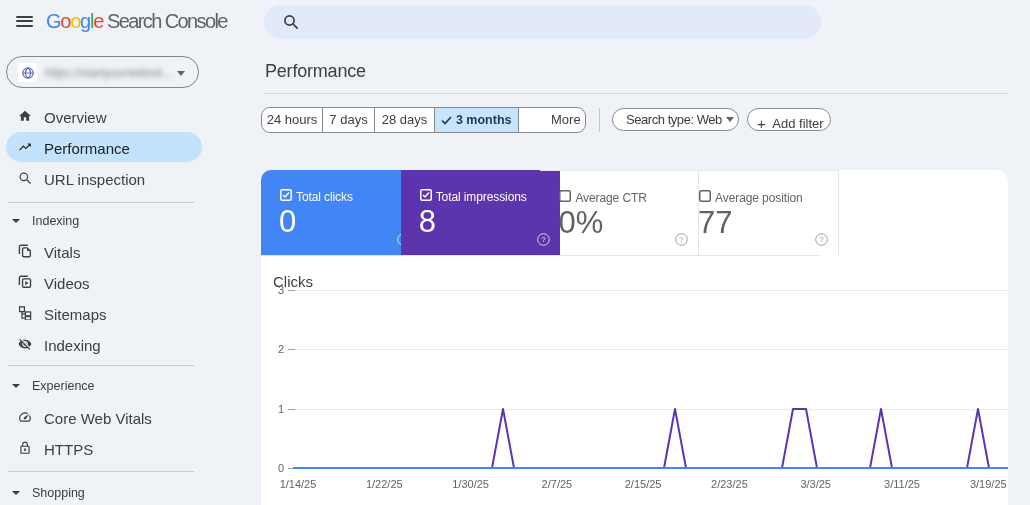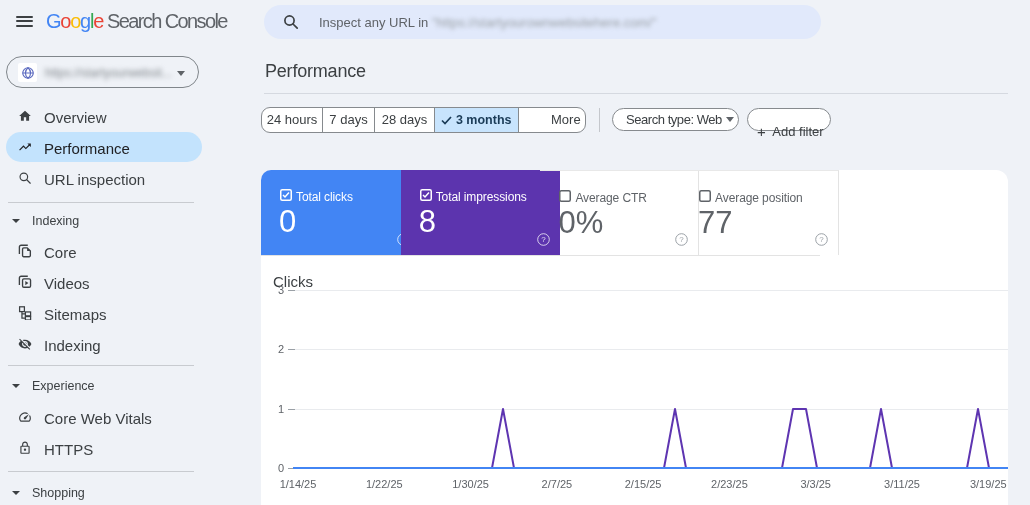--- a/index.html
+++ b/index.html
@@ -66,21 +66,20 @@
     <span></span>
     <span></span>
     <span></span>
   </div>
   <div class="abs" id="logo"><span style="color:#4285F4">G</span><span style="color:#EA4335">o</span><span style="color:#FBBC05">o</span><span style="color:#4285F4">g</span><span style="color:#34A853">l</span><span style="color:#EA4335">e</span><b> Search Console</b></div>
   <div class="abs" id="searchbar">
     <svg class="abs" style="left:19px; top:9px;" width="16" height="16" viewBox="0 0 16 16">
       <circle cx="6.5" cy="6.5" r="4.6" fill="none" stroke="#3c4043" stroke-width="1.7"></circle>
       <line x1="10" y1="10" x2="14.2" y2="14.2" stroke="#3c4043" stroke-width="1.7" stroke-linecap="round"></line>
     </svg>
-    <span class="txt">Inspect any URL in <span class="blurred" style="font-size:13px;">"https://startyourownwebsitehere.com/"</span></span>
   </div>
 
   <div class="abs" id="prop">
     <div class="thumb">
       <svg style="position:absolute;left:2.5px;top:2.5px;" width="14" height="14" viewBox="0 0 24 24">
         <circle cx="12" cy="12" r="9" fill="none" stroke="#5c6bc0" stroke-width="2"></circle>
         <path d="M3 12h18 M12 3c3 2.5 4.5 5.5 4.5 9s-1.5 6.5-4.5 9c-3-2.5-4.5-5.5-4.5-9s1.5-6.5 4.5-9z" fill="none" stroke="#5c6bc0" stroke-width="2"></path>
       </svg>
     </div>
     <div class="url">https://startyourwebsit...</div>
@@ -111,21 +110,21 @@
   <div class="navhead" style="top:212px;">
     <div class="caret"></div>
     <div class="lb">Indexing</div>
   </div>
   <div class="navrow" style="top:236px;">
     <svg class="ic" viewBox="0 0 14 14">
       <path d="M9.8 1.2 H3.1 A1.7 1.7 0 0 0 1.4 2.9 V10" fill="none" stroke="#3c4043" stroke-width="1.35"></path>
       <path d="M9.3 3.9 H5.7 A1.15 1.15 0 0 0 4.55 5.05 v6.5 a1.15 1.15 0 0 0 1.15 1.15 h5.5 a1.15 1.15 0 0 0 1.15-1.15 V7 Z" fill="none" stroke="#3c4043" stroke-width="1.35" stroke-linejoin="round"></path>
       <path d="M9.1 3.7 v3.4 h3.4 z" fill="#3c4043"></path>
     </svg>
-    <div class="lb">Core</div>
+    <div class="lb">Vitals</div>
   </div>
   <div class="navrow" style="top:267px;">
     <svg class="ic" viewBox="0 0 14 14">
       <path d="M9.8 1.2 H3.1 A1.7 1.7 0 0 0 1.4 2.9 V10" fill="none" stroke="#3c4043" stroke-width="1.35"></path>
       <rect x="4.55" y="3.9" width="8" height="8.3" rx="1.3" fill="none" stroke="#3c4043" stroke-width="1.35"></rect>
       <path d="M7.3 5.9 l3.1 2.15 -3.1 2.15 z" fill="#3c4043"></path>
     </svg>
     <div class="lb">Videos</div>
   </div>
   <div class="navrow" style="top:298px;">
@@ -173,21 +172,21 @@
     <div class="s" style="width:61px;">24 hours</div>
     <div class="s" style="width:52px;">7 days</div>
     <div class="s" style="width:60px;">28 days</div>
     <div class="s sel" style="width:84px;"><svg width="11" height="9" viewBox="0 0 11 9" style="vertical-align:-0.5px;">
         <path d="M1 4.5l3 3 6-6.5" fill="none" stroke="#1a3b57" stroke-width="1.7"></path>
       </svg> 3 months</div>
     <div class="s last" style="width:66px;padding-left:32px;">More <span class="caret" style="display:inline-block; vertical-align:2px; margin-left:3px;"></span></div>
   </div>
   <div class="abs" id="vdiv"></div>
   <div class="pillbtn" style="left:612px; width:127px; padding:0 0 0 13px;"><span style="letter-spacing:-0.45px;">Search type: Web</span>&nbsp;<span class="caret" style="display:inline-block; vertical-align:2px;"></span></div>
-  <div class="pillbtn" style="left:747px; width:84px; padding:12px 0 0 9px;"><span style="font-size:15px; vertical-align:-1px;">+</span>&nbsp; Add filter</div>
+  <div class="pillbtn" style="left:747px; width:84px; padding:4px 0 0 9px;"><span style="font-size:15px; vertical-align:-1px;">+</span>&nbsp; Add filter</div>
 
   <div class="abs" id="card">
     <div id="tabline"></div>
     <div class="tab c" id="tab1">
       <svg class="cb" width="12" height="12" viewBox="0 0 12 12">
         <rect x="0.75" y="0.75" width="10.5" height="10.5" rx="1.5" fill="none" stroke="#fff" stroke-width="1.5"></rect>
         <path d="M3 6l2 2 4-4.5" fill="none" stroke="#fff" stroke-width="1.5"></path>
       </svg>
       <div class="lb">Total clicks</div>
       <div class="val">0</div>

